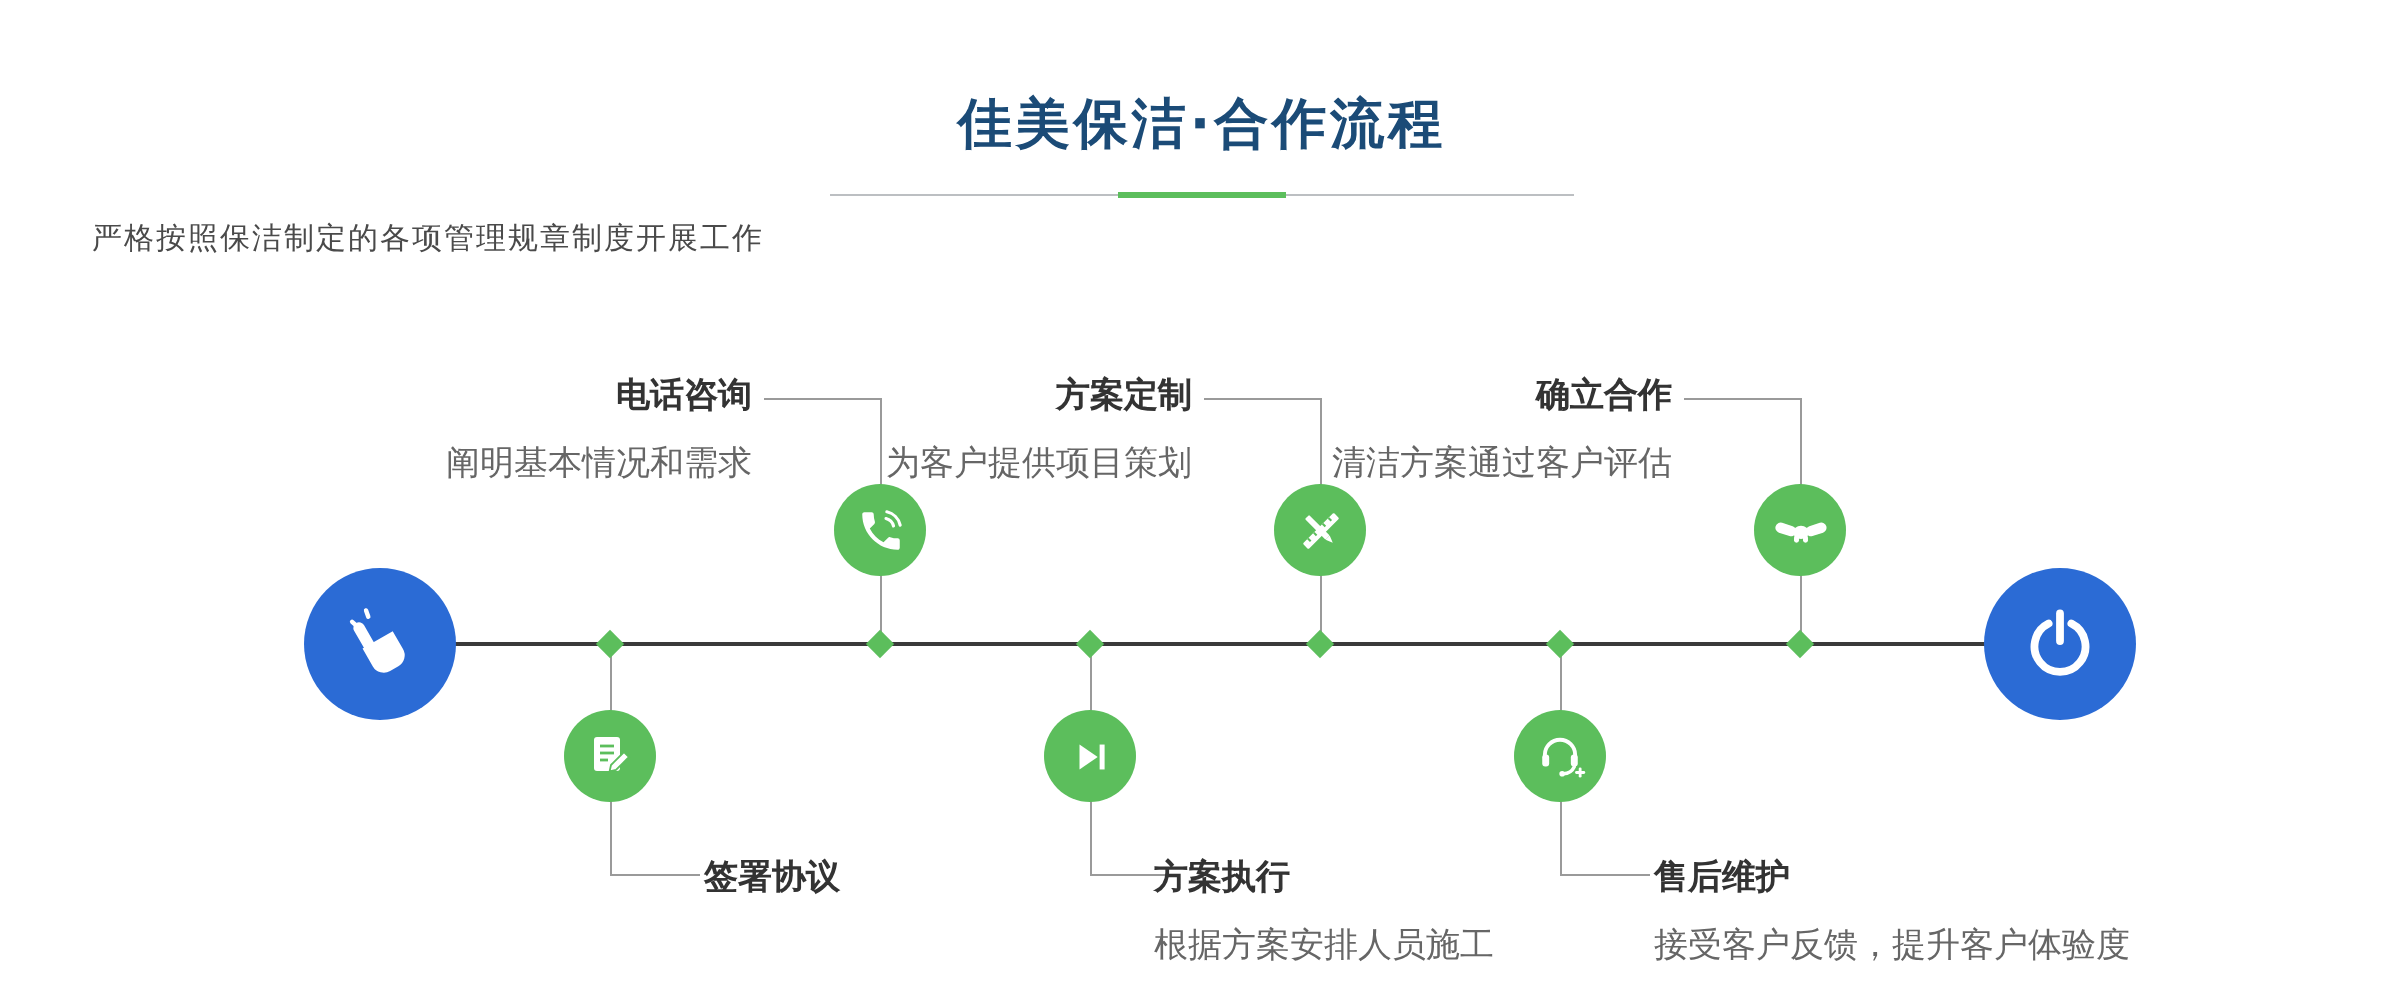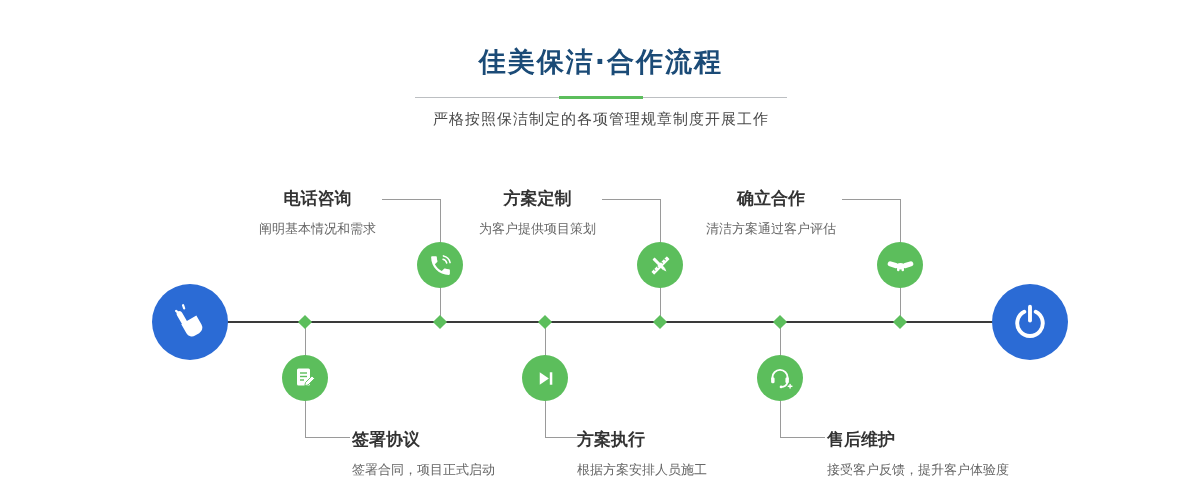--- a/index.html
+++ b/index.html
@@ -9,39 +9,39 @@
     font-family:"DejaVu Sans","Liberation Sans",sans-serif; overflow:hidden;
   }
   .title{
     position:absolute; top:44px; left:0; width:100%; text-align:center;
     font-size:27px; font-weight:bold; color:#1b4b77; letter-spacing:2px;
   }
   .divider{ position:absolute; top:96px; left:50%; transform:translateX(-50%); width:372px; height:3px; }
   .divider .line{ position:absolute; top:1px; left:0; right:0; height:1px; background:#bcbfc2; }
   .divider .green-seg{ position:absolute; top:0; left:50%; transform:translateX(-50%); width:84px; height:3px; background:#5cbe5c; }
   .subtitle{
-    position:absolute; top:110px; left:0; width:100%; text-align:center;
-    font-size:15px; color:#4a4a4a; letter-spacing:1px;
+    position:absolute; top:110px; left:0; width:100%; 
+    font-size:15px; color:#4a4a4a; letter-spacing:1px;padding-left:46px;
   }
   .main-line{ position:absolute; top:321px; left:190px; width:842px; height:2px; background:#3a3a3a; }
   .endpoint{
     position:absolute; width:76px; height:76px; border-radius:50%; background:#2b6bd5;
     display:flex; align-items:center; justify-content:center;
   }
   .vline{ position:absolute; width:1px; background:#9a9a9a; }
   .hline{ position:absolute; height:1px; background:#9a9a9a; }
   .diamond{ position:absolute; width:10px; height:10px; background:#5cbe5c; transform:rotate(45deg); }
   .gcircle{
     position:absolute; width:46px; height:46px; border-radius:50%; background:#5cbe5c;
     display:flex; align-items:center; justify-content:center;
   }
   .labels{ position:absolute; white-space:nowrap; }
-  .labels.align-right{ text-align:center; }
+  .labels.align-right{ text-align:right; }
   .step-label{ font-size:17px; font-weight:bold; color:#333333; line-height:27px; }
-  .step-desc{ font-size:13px; color:#666666; margin-top:8px; }
+  .step-desc{ font-size:17px; color:#666666; margin-top:8px; }
   .hand-wrap{ display:flex; align-items:center; justify-content:center; }
   svg{ display:block; }
 </style>
 </head>
 <body>
 
 <div class="page">
 
   <h1 class="title">佳美保洁·合作流程</h1>
   <div class="divider">
@@ -183,21 +183,20 @@
     <div class="step-label">确立合作</div>
     <div class="step-desc">清洁方案通过客户评估</div>
   </div>
   <div class="labels align-right" style="top:185px;right:606px">
     <div class="step-label">方案定制</div>
     <div class="step-desc">为客户提供项目策划</div>
   </div>
 
   <div class="labels" style="top:426px;left:352px">
     <div class="step-label">签署协议</div>
-    <div class="step-desc">签署合同，项目正式启动</div>
   </div>
   <div class="labels" style="top:426px;left:577px">
     <div class="step-label">方案执行</div>
     <div class="step-desc">根据方案安排人员施工</div>
   </div>
   <div class="labels" style="top:426px;left:827px">
     <div class="step-label">售后维护</div>
     <div class="step-desc">接受客户反馈，提升客户体验度</div>
   </div>
 

